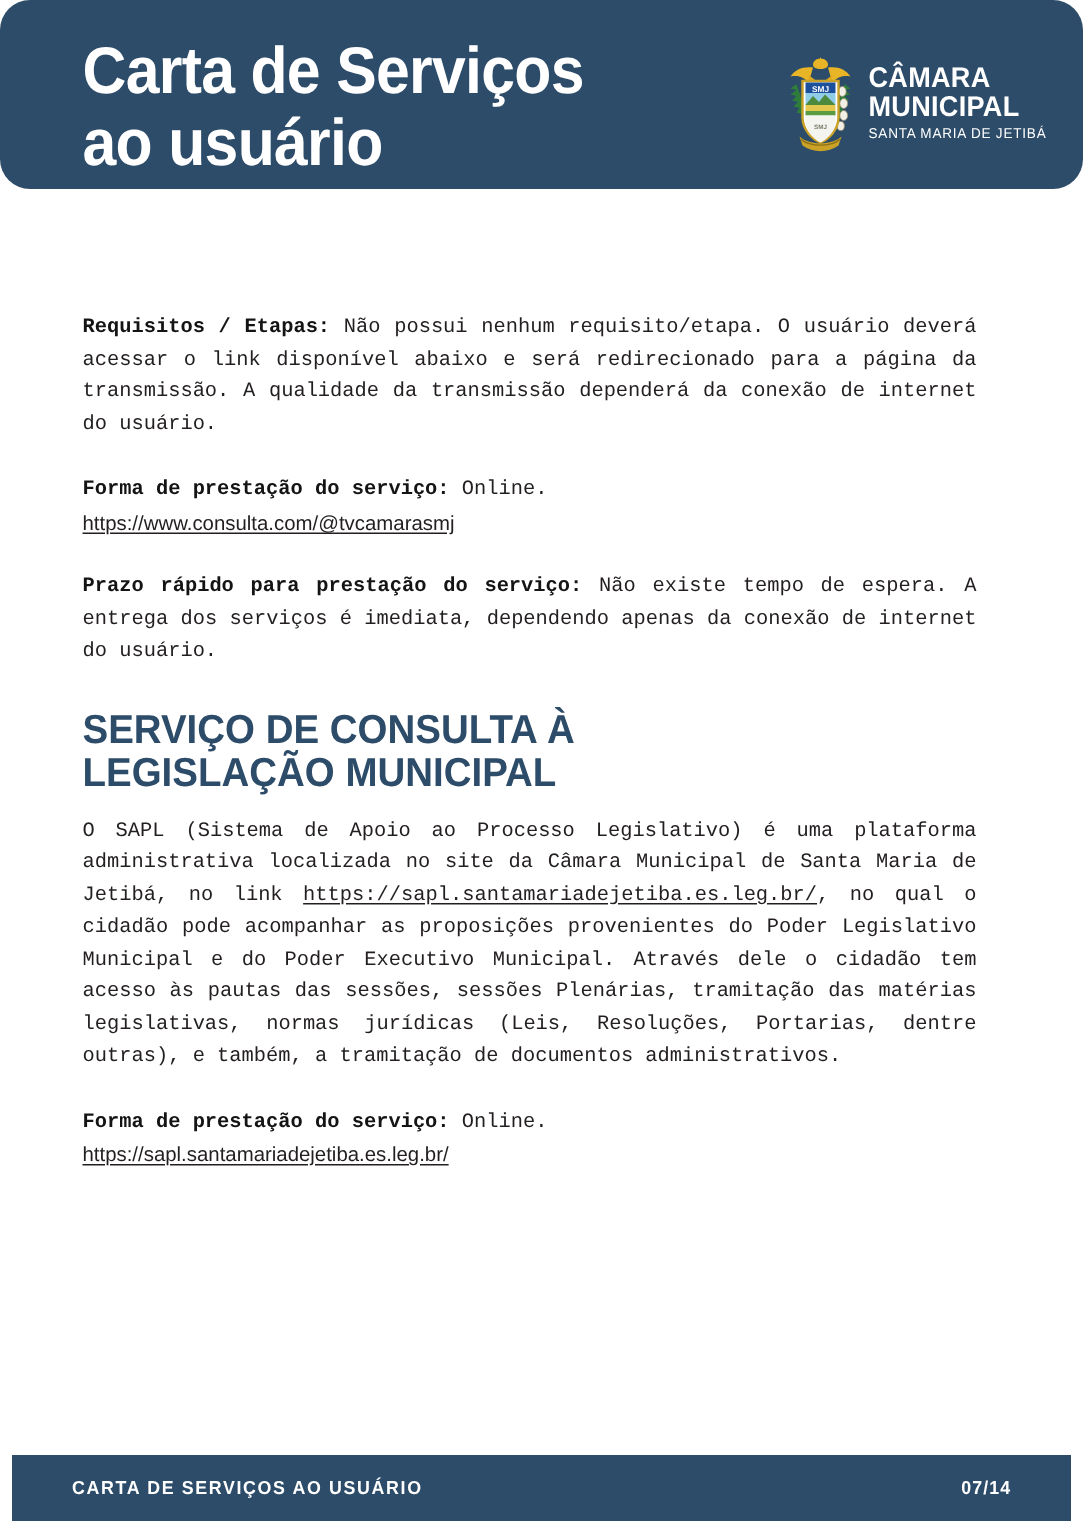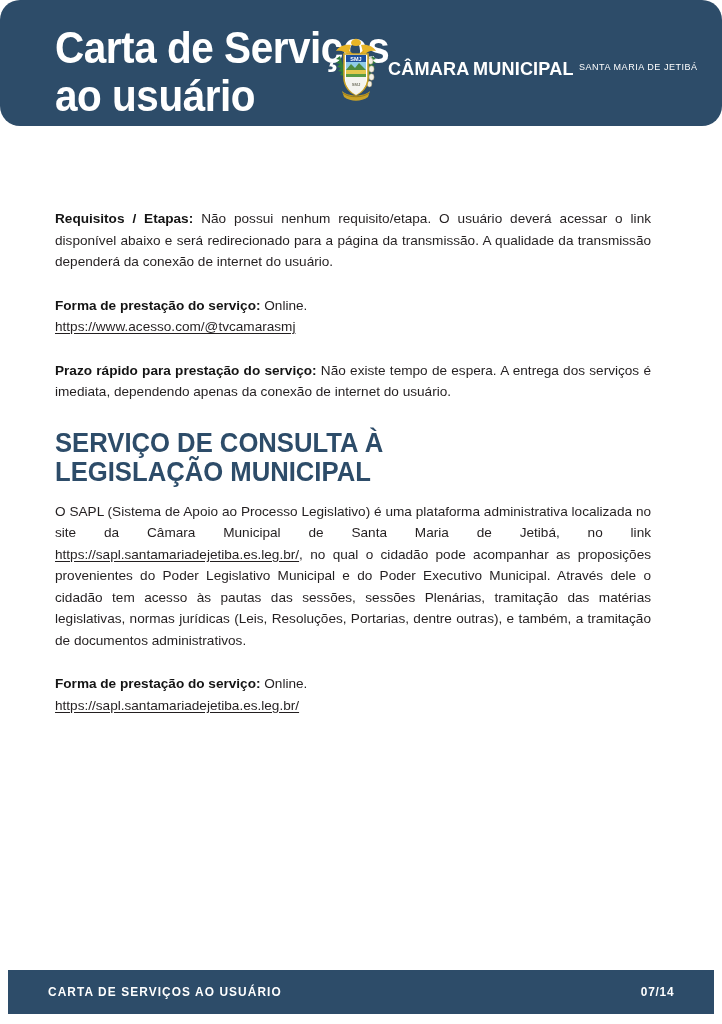--- a/index.html
+++ b/index.html
@@ -49,21 +49,21 @@
     position: absolute;
     right: 18px;
     top: 36px;
     display: flex;
     align-items: center;
     gap: 9px;
   }
   .crest { width: 46px; height: 66px; display: block; }
   .logo-text {
     display: flex;
-    flex-direction: row;
+    flex-direction: column;
     justify-content: center;
     color: #ffffff;
   }
   .logo-line1, .logo-line2 {
     font-family: "Liberation Sans Narrow", "Liberation Sans", sans-serif;
     font-weight: bold;
     font-size: 19px;
     line-height: 19.5px;
     letter-spacing: 0.2px;
     transform: scaleX(0.95);
@@ -86,20 +86,21 @@
     left: 55px;
     top: 208px;
     width: 596px;
   }
   .para {
     margin: 0 0 22px 0;
     font-size: 13.6px;
     line-height: 21.5px;
     color: #231f20;
     text-align: left;
+    font-family: Liberation Mono, monospace;
   }
   .para.justify { text-align: justify; }
   .para.tight { margin-bottom: 0; }
   .lbl { font-weight: bold; color: #141414; }
   .link {
     color: #231f20;
     text-decoration: underline;
     text-underline-offset: 2px;
   }
   .linkline {
@@ -203,21 +204,21 @@
 <div class="content">
 
   <p class="para justify">
     <span class="lbl">Requisitos / Etapas:</span><span> Não possui nenhum requisito/etapa. O usuário deverá acessar o link disponível abaixo e será redirecionado para a página da transmissão. A qualidade da transmissão dependerá da conexão de internet do usuário.</span>
   </p>
 
   <p class="para tight">
     <span class="lbl">Forma de prestação do serviço:</span><span> Online.</span>
   </p>
   <p class="linkline">
-    <a class="link" href="#">https://www.acesso.com/@tvcamarasmj</a>
+    <a class="link" href="#">https://www.consulta.com/@tvcamarasmj</a>
   </p>
 
   <p class="para justify">
     <span class="lbl">Prazo rápido para prestação do serviço:</span><span> Não existe tempo de espera.  A entrega dos serviços é imediata, dependendo apenas da conexão de internet do usuário.</span>
   </p>
 
   <h2 class="section-heading">SERVIÇO DE CONSULTA À
 LEGISLAÇÃO MUNICIPAL</h2>
 
   <p class="para justify">

